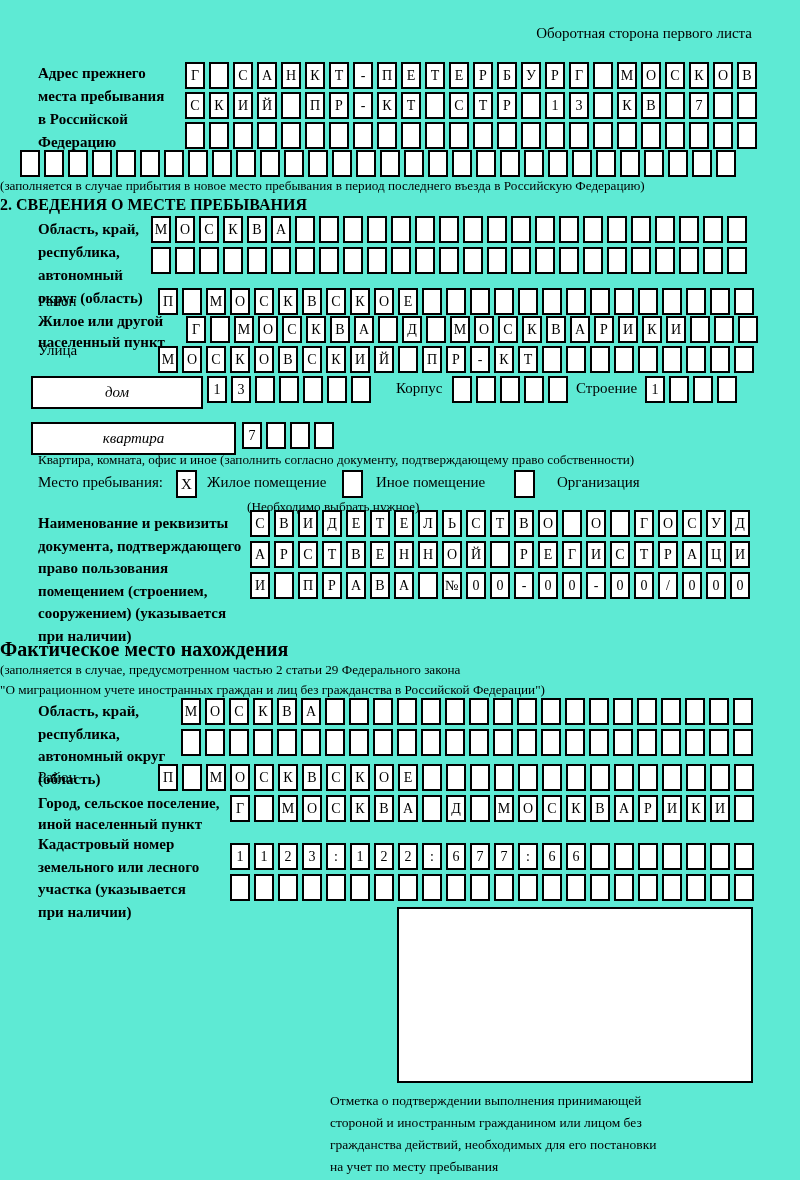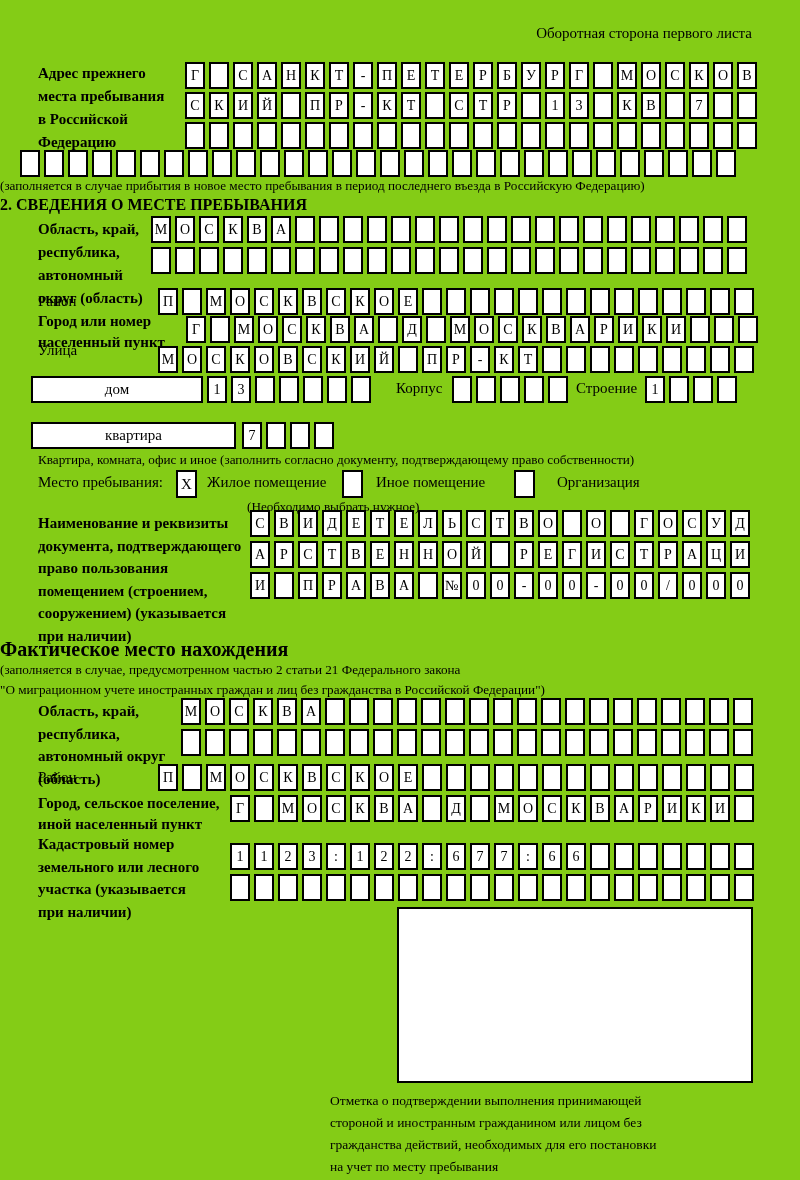--- a/index.html
+++ b/index.html
@@ -1,30 +1,30 @@
 <!DOCTYPE html>
 <html><head>
 <meta charset="utf-8">
 <style>
   html,body{margin:0;padding:0;background:#fff;}
-  .page{position:relative;width:800px;height:1180px;background:#84cc16;overflow:hidden;
+  .page{position:relative;width:800px;height:1180px;background:#5eead4;overflow:hidden;
         font-family:"Liberation Serif","DejaVu Serif",serif;color:#000;}
   .abs{position:absolute;}
   .cellrow{display:flex;gap:4px;}
   .cell{box-sizing:border-box;flex:0 0 20px;width:20px;height:27px;border:2px solid #000;
         display:flex;align-items:center;justify-content:center;
         font-size:14px;line-height:1;background:#fff;}
   .label{font-size:15px;line-height:23px;font-weight:bold;}
   .lh21{line-height:21px;}
   .lh22{line-height:22.5px;}
   .cap{font-size:13.2px;}
   .bold{font-weight:bold;}
   .center{text-align:left;}
-  .widebox{box-sizing:border-box;border:2px solid #000;height:27px;display:flex;
-           align-items:center;justify-content:center;font-size:15px;background:#fff;}
+  .widebox{box-sizing:border-box;border:2px solid #000;height:33px;display:flex;
+           align-items:center;justify-content:center;font-size:15px;background:#fff;font-style:italic;}
   .checkbox{box-sizing:border-box;width:21px;height:28px;border:2px solid #000;display:flex;
             align-items:center;justify-content:center;font-size:15px;background:#fff;}
   .bigbox{box-sizing:border-box;border:2px solid #000;background:#fff;}
   .t15{font-size:15px;}
   .t16{font-size:16px;}
 </style>
 </head>
 <body>
 
 <div class="page">
@@ -235,21 +235,21 @@
       <div class="cell"></div>
       <div class="cell"></div>
       <div class="cell"></div>
       <div class="cell"></div>
       <div class="cell"></div>
       <div class="cell"></div>
       <div class="cell"></div>
     </div>
 
   <div class="abs label lh21" style="top:311px;left:38px;width:150px">
-      <div>Город или номер</div>
+      <div>Жилое или другой</div>
       <div>населенный пункт</div>
     </div>
   <div class="abs cellrow" style="top:316px;left:186px">
       <div class="cell">Г</div>
       <div class="cell"></div>
       <div class="cell">М</div>
       <div class="cell">О</div>
       <div class="cell">С</div>
       <div class="cell">К</div>
       <div class="cell">В</div>
@@ -418,21 +418,21 @@
       <div class="cell">0</div>
       <div class="cell">0</div>
       <div class="cell">/</div>
       <div class="cell">0</div>
       <div class="cell">0</div>
       <div class="cell">0</div>
     </div>
 
   <div class="abs bold center" style="top:638px;left:0;width:800px;font-size:20px">Фактическое место нахождения</div>
   <div class="abs cap center" style="top:660px;left:0;width:800px;line-height:20px">
-      <div>(заполняется в случае, предусмотренном частью 2 статьи 21 Федерального закона</div>
+      <div>(заполняется в случае, предусмотренном частью 2 статьи 29 Федерального закона</div>
       <div>"О миграционном учете иностранных граждан и лиц без гражданства в Российской Федерации")</div>
     </div>
 
   <div class="abs label lh22" style="top:700px;left:38px;width:160px">
       <div>Область, край,</div>
       <div>республика,</div>
       <div>автономный округ</div>
       <div>(область)</div>
     </div>
   <div class="abs cellrow" style="top:698px;left:181px">

